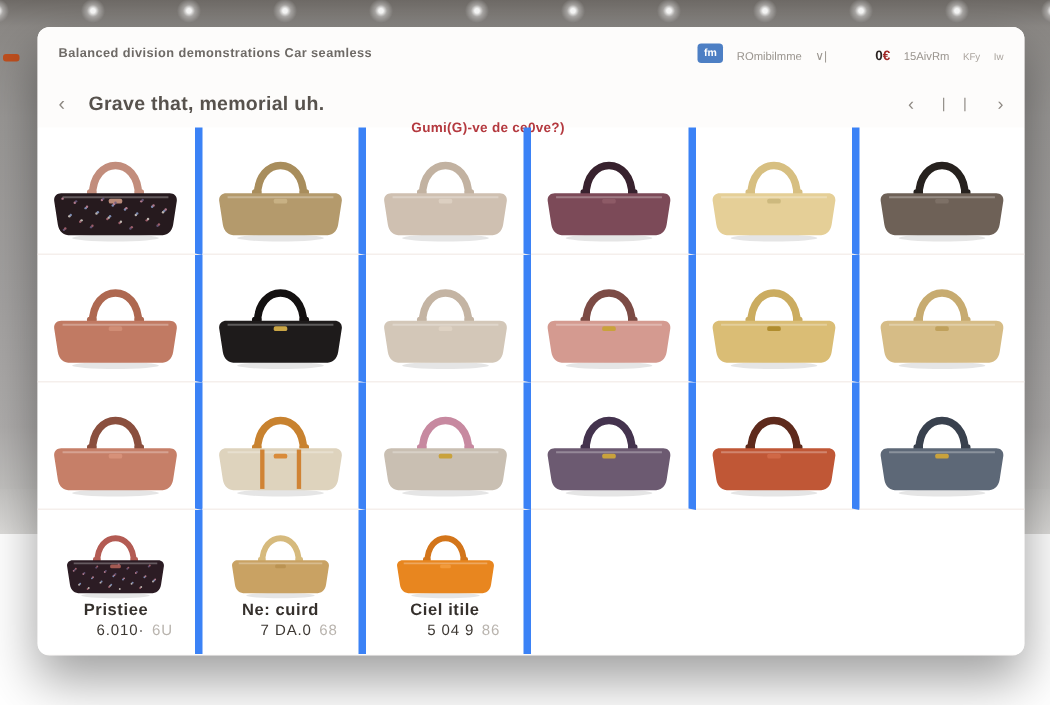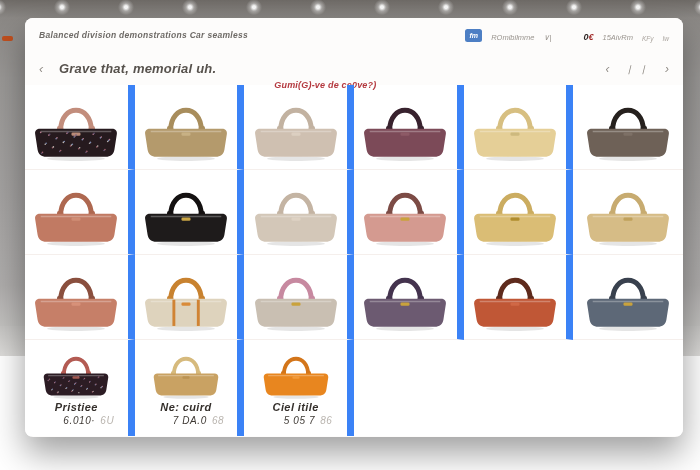--- a/index.html
+++ b/index.html
@@ -1,18 +1,18 @@
 <!DOCTYPE html>
 <html><head>
 <meta charset="utf-8">
 <style>
   html,body{margin:0;padding:0;}
   body{width:700px;height:470px;overflow:hidden;font-family:"Liberation Sans",sans-serif;}
   .scene{position:relative;width:700px;height:356px;
-    background:linear-gradient(180deg,#6e6a66 0%,#8b8885 5%,#999795 22%,#a3a1a0 55%,#aeacab 80%,#c2c1bf 92%,#d6d5d3 100%);font-style:italic;}
+    background:linear-gradient(180deg,#6e6a66 0%,#8b8885 5%,#999795 22%,#a3a1a0 55%,#aeacab 80%,#c2c1bf 92%,#d6d5d3 100%);}
   .ceiling{position:absolute;top:0;left:0;right:0;height:18px;
     background-image:radial-gradient(circle at 50% 40%,rgba(255,255,255,.95) 1.5px,rgba(255,255,255,.35) 4px,rgba(255,255,255,0) 8px);
     background-size:64px 18px;background-position:30px 0;background-repeat:repeat-x;}
   .floor{position:absolute;left:0;right:0;bottom:0;height:30px;
     background:linear-gradient(180deg,#c4c3c1,#dcdbd9);}
   .wall-dash{position:absolute;left:2px;top:36px;width:11px;height:5px;background:#bf4f1e;border-radius:2px;}
 
   .window{position:absolute;left:25px;top:18px;width:658px;height:419px;background:#fdfcfb;
     border-radius:8px;box-shadow:0 16px 34px rgba(0,0,0,.38);overflow:hidden;}
 
@@ -36,21 +36,21 @@
   .nav-back{font-size:13px;color:#8d8882;width:20px;cursor:pointer;}
   .nav-title{font-size:13px;color:#57524d;font-weight:bold;letter-spacing:.2px;}
   .nav-subtitle{font-size:9px;color:#b4393f;font-weight:bold;margin-left:58px;letter-spacing:.2px;margin-top:32px;}
   .nav-controls{margin-left:auto;display:flex;align-items:center;gap:16px;color:#8d8882;}
   .nav-controls .ctl{font-size:12px;cursor:pointer;}
   .nav-controls .bars{font-size:9px;letter-spacing:2px;}
 
   
   .grid{display:grid;grid-template-columns:repeat(6,1fr);background:#fff;}
   .cell{height:85px;display:flex;align-items:center;justify-content:center;
-    border-right:7px solid #3b82f6;border-bottom:1px solid #f5efec;box-sizing:border-box;cursor:pointer;}
+    border-right:5px solid #3b82f6;border-bottom:1px solid #f5efec;box-sizing:border-box;cursor:pointer;}
   .cell:nth-child(6n){border-right:none;}
   .cell:nth-child(n+19){height:96px;border-bottom:none;flex-direction:column;justify-content:flex-start;padding-top:2px;}
   .cell svg{width:100px;height:76px;display:block;}
   .cell:nth-child(n+19) svg{width:84px;height:60px;}
   .pname{font-size:11px;font-weight:bold;color:#35302c;letter-spacing:.4px;margin-top:-1px;}
   .pprice{font-size:10px;color:#3d3833;letter-spacing:.6px;margin-top:2px;padding-left:25px;}
   .pprice .sold{color:#b9b4ae;margin-left:5px;}
 </style>
 </head>
 <body>
@@ -493,20 +493,20 @@
       <rect class="tab1" x="34" y="41" width="7" height="11" rx="2" fill="#d3751a"></rect>
       <rect class="tab2" x="69" y="41" width="7" height="11" rx="2" fill="#d3751a"></rect>
       <path class="body" d="M15,44 C12,44 9.5,46 9.8,49.5 L12.5,67 C13.3,72.5 17,75 22,75 L88,75 C93,75 96.7,72.5 97.5,67 L100.2,49.5 C100.5,46 98,44 95,44 Z" fill="#e8861f"></path>
       <path class="sheen" d="M16,47 L94,47" stroke="rgba(255,255,255,.28)" stroke-width="1.6" fill="none"></path>
       <rect class="clasp" x="50" y="48" width="10" height="3.6" rx="1.4" fill="#f29a3a"></rect>
       <g class="trim"></g>
       <g class="sequins"></g>
     </svg>
     <div class="pname">Ciel itile</div>
     <div class="pprice">
-      <span class="val">5 05 7</span><span class="sold">86</span>
+      <span class="val">5 04 9</span><span class="sold">86</span>
     </div>
   </div>
 
 
 </div>
   </div>
 </div>
 
 </body></html>

